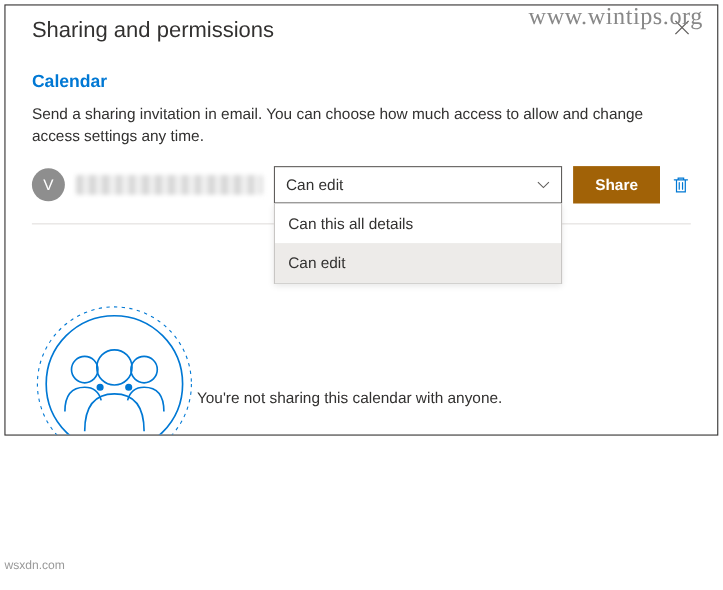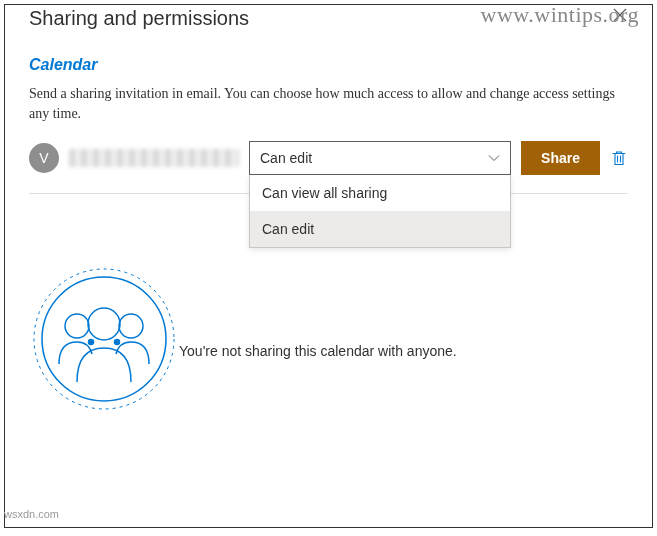--- a/index.html
+++ b/index.html
@@ -12,22 +12,22 @@
       font-size: 14px;
       color: #323130;
       background: #fff;
       width: 657px;
       height: 536px;
       position: relative;
     }
     .panel {
       border: 1px solid #323130;
       margin: 4px;
-      padding: 2px 24px 24px 24px;
-      height: 524px;
+      padding: 12px 24px 24px 24px;
+      height: 392px;
       position: relative;
       overflow: hidden;
     }
     .header-row {
       display: flex;
       justify-content: space-between;
       align-items: flex-start;
     }
     .title {
       font-size: 20px;
@@ -36,28 +36,26 @@
     }
     .close-btn {
       color: #605e5c;
       cursor: pointer;
     }
     .section-title {
       color: #0078d4;
       font-size: 16px;
       font-weight: 600;
       margin-top: 26px;
-      font-style: italic;
     }
     .description {
       font-size: 14px;
       color: #323130;
       margin-top: 10px;
       line-height: 1.4;
-      font-family: Liberation Serif, serif;
     }
     .share-row {
       display: flex;
       align-items: center;
       margin-top: 18px;
       gap: 10px;
     }
     .avatar {
       width: 30px;
       height: 30px;
@@ -191,21 +189,21 @@
     <div class="email-blur"></div>
 
     <div class="dropdown-wrap">
       <div class="dropdown">
         <span>Can edit</span>
         <svg class="chevron" viewBox="0 0 12 12">
             <path d="M1 3.5 L6 8.5 L11 3.5" stroke="#605e5c" stroke-width="1" fill="none"></path>
           </svg>
       </div>
       <div class="dropdown-menu">
-        <div class="dropdown-option">Can view all sharing</div>
+        <div class="dropdown-option">Can this all details</div>
         <div class="dropdown-option selected">Can edit</div>
       </div>
     </div>
 
     <button class="share-btn">Share</button>
 
     <div class="trash-btn">
       <svg width="18" height="18" viewBox="0 0 18 18">
         <path d="M3 4.5 H15 M6.5 4.5 V3 H11.5 V4.5 M5 4.5 V15.5 H13 V4.5 M7.5 7 V13 M10.5 7 V13" stroke="#0078d4" stroke-width="1.1" fill="none" stroke-linecap="round"></path>
       </svg>

